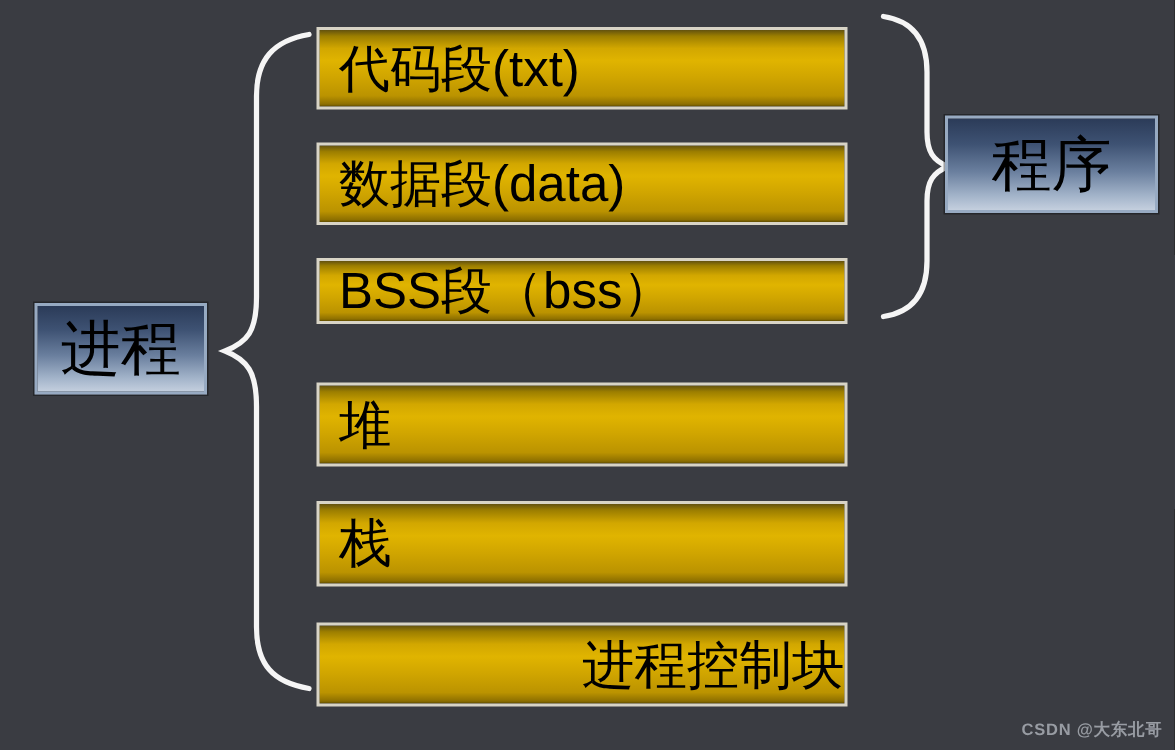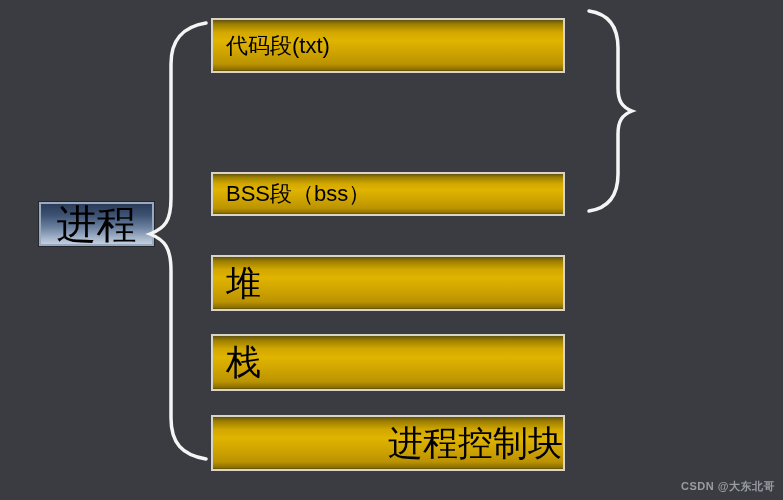--- a/index.html
+++ b/index.html
@@ -13,34 +13,34 @@
     box-sizing:border-box;
     border:2px solid #D8D4C6;
     background:linear-gradient(180deg,
       #63520F 0%, #9C7E00 8%, #D2A700 24%, #E0B400 40%,
       #D0A500 62%, #BB9300 86%, #8D6F00 97%, #5F4C00 100%);
     display:flex; align-items:center; padding-left:13px;
     color:#000; white-space:nowrap;
   }
   .s1{top:18px;} .s2{top:95px;} .s3{top:172px;height:44px;}
   .s4{top:255px;height:56px;} .s5{top:334px;height:57px;} .s6{top:415px;height:56px;justify-content:flex-end;}
-  .sans-seg { font-family:"Liberation Sans", sans-serif; font-size:22px; }
+  .sans-seg { font-family:"Liberation Sans", sans-serif; font-size:34px; }
   .serif-seg { font-family:"Liberation Serif", serif; font-size:35px; }
   .blue-box {
     position:absolute; box-sizing:border-box;
     border:2px solid #97AAC2;
     background:linear-gradient(180deg,
       #2B3B58 0%, #3E5273 28%, #6A7F9E 58%, #A2B3C9 84%, #C4CFDE 100%);
     display:flex; align-items:center; justify-content:center;
     color:#000; white-space:nowrap;
     box-shadow:0 0 0 1px rgba(0,0,0,0.35);
   }
   .process-box {
-    left:23px; top:202px; width:115px; height:44px;
-    font-family:Liberation Serif, serif; font-size:40px;margin-left:16px;
+    left:23px; top:202px; width:115px; height:61px;
+    font-family:Liberation Serif, serif; font-size:40px;
   }
   .program-box {
     left:630px; top:77px; width:142px; height:65px;
     font-family:"Liberation Sans", sans-serif; font-size:40px;
   }
   .braces { position:absolute; left:0; top:0; width:783px; height:500px; pointer-events:none; }
   .watermark {
     position:absolute; right:8px; bottom:6px;
     font-size:11px; color:#989CA3; letter-spacing:0.5px;
     font-family:"Liberation Sans", sans-serif;
@@ -59,29 +59,35 @@
   <svg class="braces" viewBox="0 0 783 500" xmlns="http://www.w3.org/2000/svg">
     <path d="M206 23 C182 27 171 40 171 64 L171 198 C171 221 165 228 150 234
              C165 240 171 248 171 271 L171 418 C171 443 182 455 206 459" fill="none" stroke="#F5F5F5" stroke-width="3.5" stroke-linecap="round"></path>
     <path d="M589 11 C609 14 618 27 618 48 L618 88 C618 101 622 107 632 111
              C622 115 618 121 618 134 L618 174 C618 195 609 208 589 211" fill="none" stroke="#F5F5F5" stroke-width="3.5" stroke-linecap="round"></path>
   </svg>
 
   <div class="gold-box sans-seg s1">
     <span>代码段(txt)</span>
   </div>
+  <div class="gold-box sans-seg s2">
+    <span>数据段(data)</span>
+  </div>
   <div class="gold-box sans-seg s3">
     <span>BSS段（bss）</span>
   </div>
   <div class="gold-box serif-seg s4">
     <span>堆</span>
   </div>
   <div class="gold-box serif-seg s5">
     <span>栈</span>
   </div>
   <div class="gold-box serif-seg s6">
     <span>进程控制块</span>
   </div>
 
+  <div class="blue-box program-box">
+    <span>程序</span>
+  </div>
 
   <div class="watermark">CSDN @大东北哥</div>
 
 </div>
 
 </body></html>

